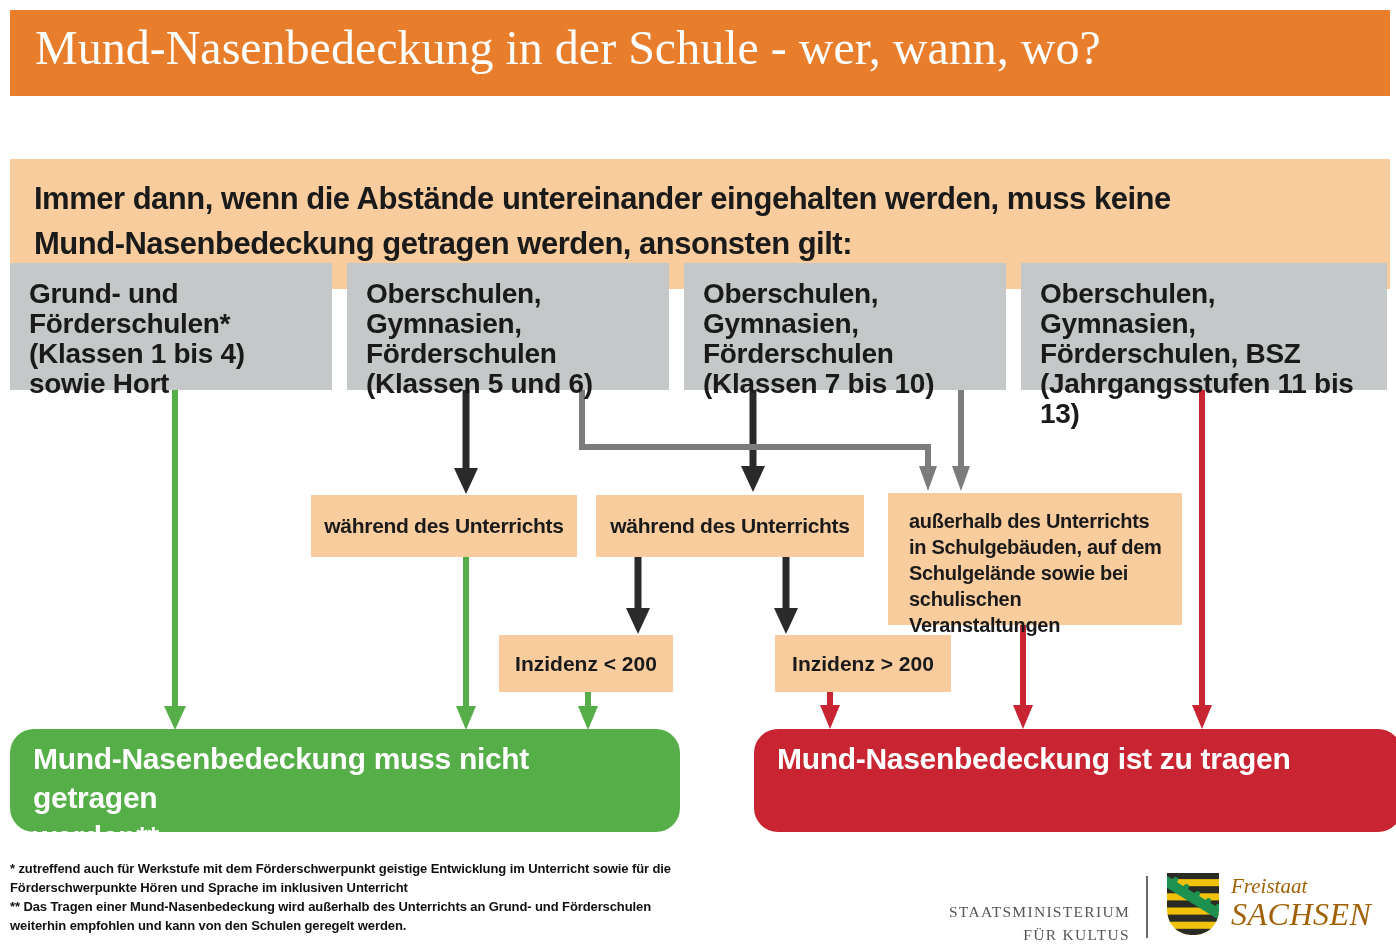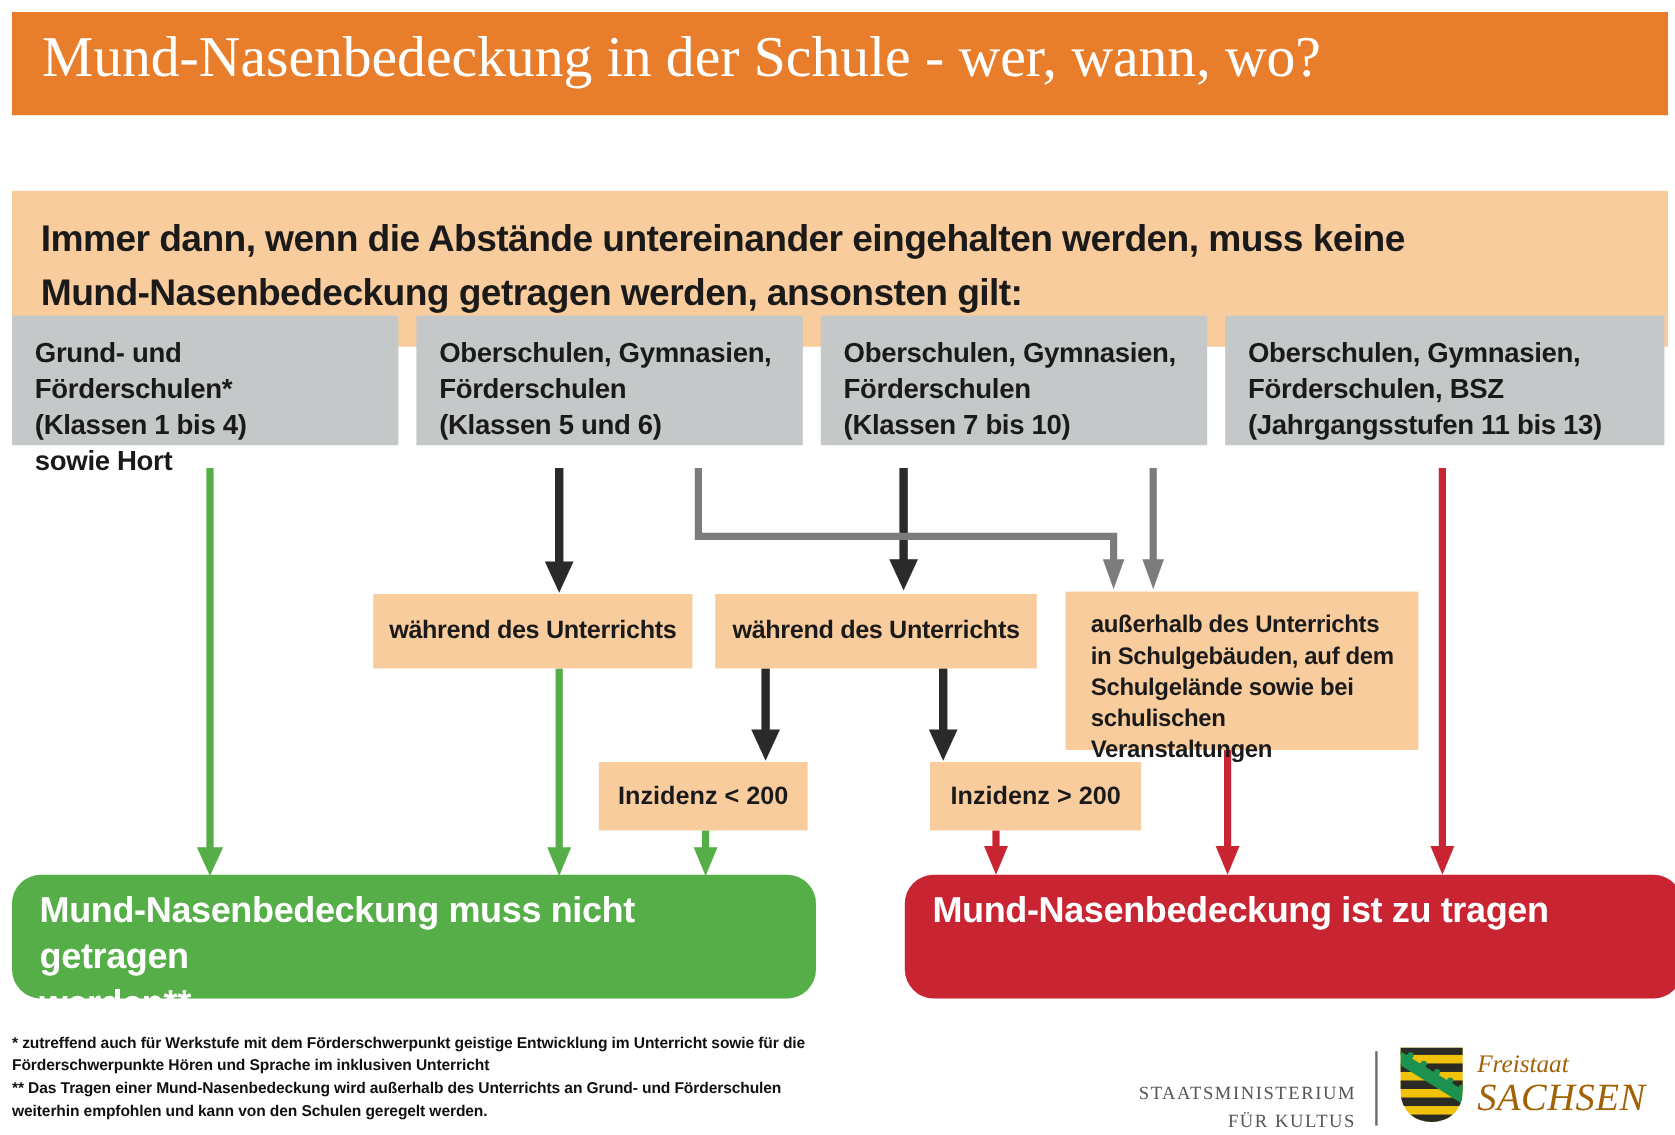--- a/index.html
+++ b/index.html
@@ -16,22 +16,22 @@
     font-size:48px;line-height:76px;padding-left:25px;
   }
   
   .intro-box{
     left:10px;top:115px;width:1380px;height:130px;background:var(--peach);
     color:var(--text-dark);font-weight:bold;font-size:31px;line-height:45px;
     letter-spacing:-0.5px;padding:17px 24px;margin-top:44px;
   }
   
   .school{
-    top:263px;height:108px;background:var(--box-gray);color:var(--text-dark);
-    font-weight:bold;font-size:23px;line-height:30px;letter-spacing:-0.3px;
+    top:263px;height:127px;background:var(--box-gray);color:var(--text-dark);
+    font-weight:bold;font-size:28px;line-height:30px;letter-spacing:-0.3px;
     padding:16px 16px 0 19px;
   }
   
   .cond{
     background:var(--peach);color:var(--text-dark);font-weight:bold;
     font-size:21px;letter-spacing:-0.3px;
   }
   .cond.center{display:flex;align-items:center;justify-content:center;}
   .cond.multi{font-size:20px;line-height:26px;padding:15px 14px 0 21px;}
   

